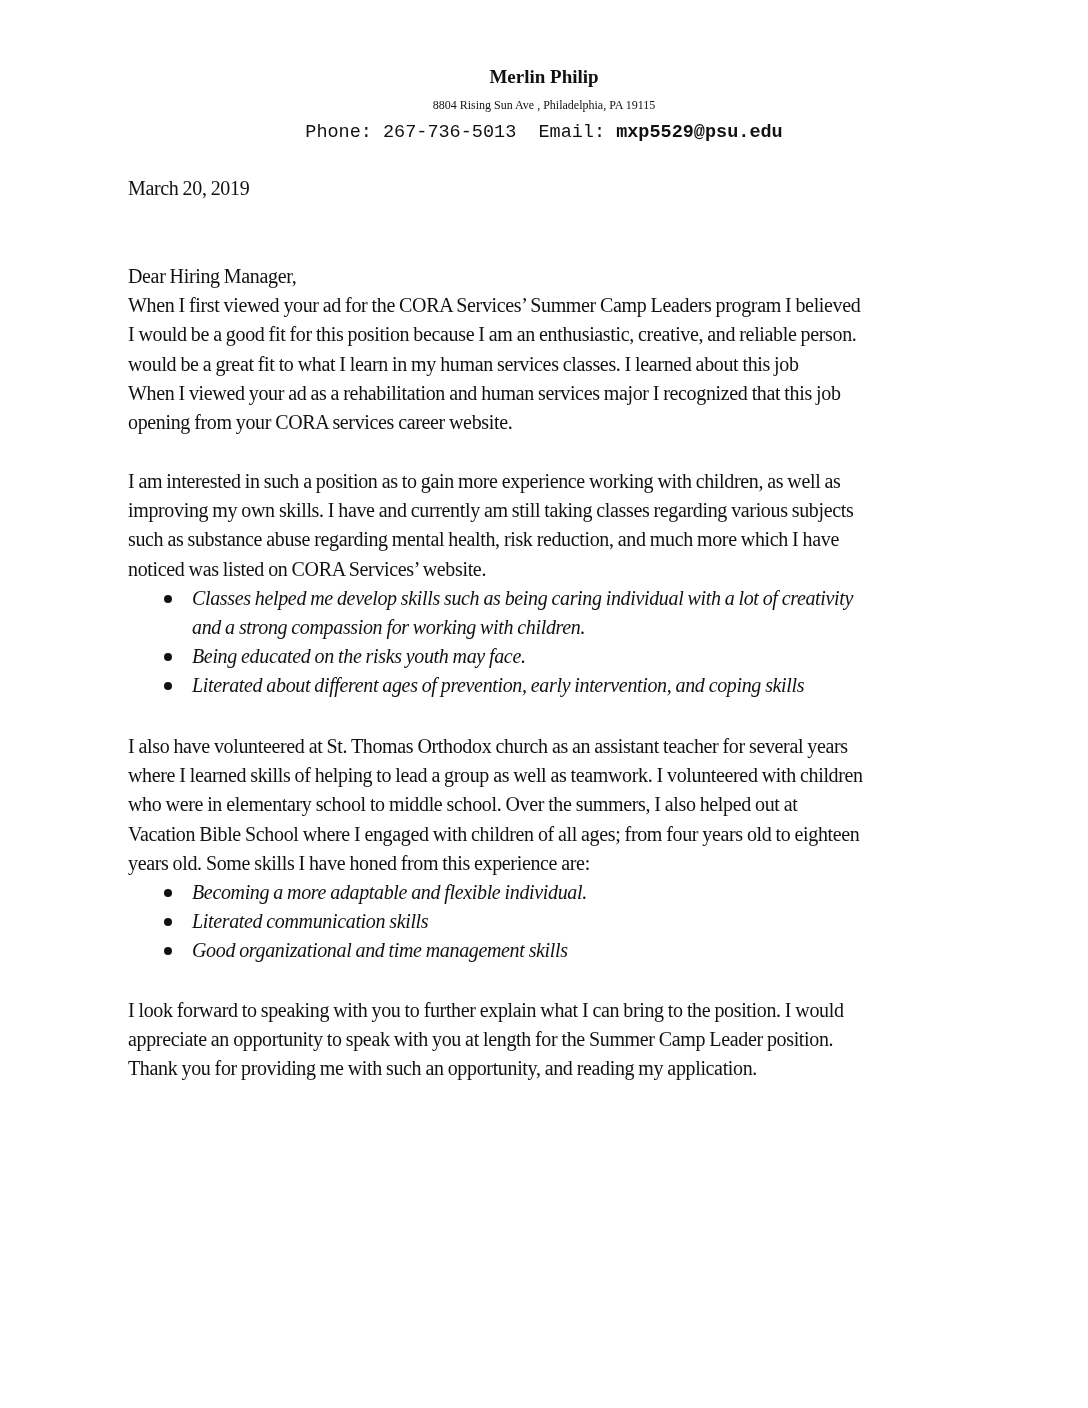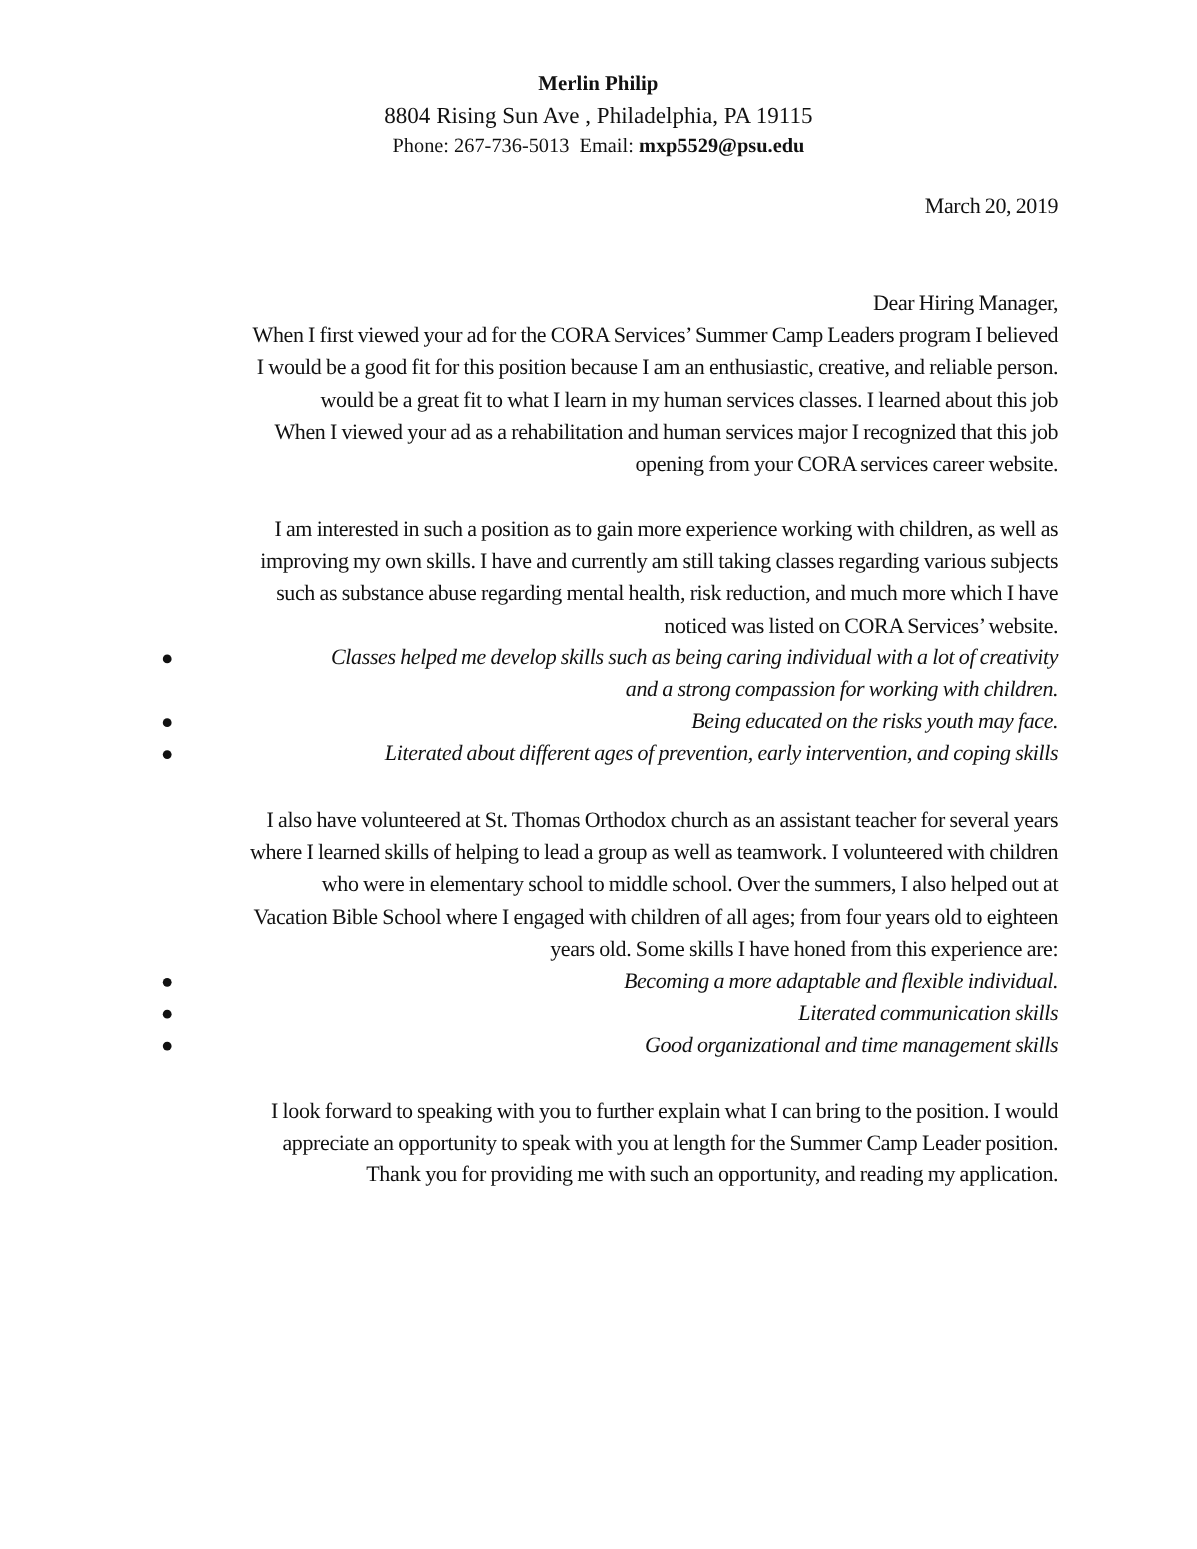--- a/index.html
+++ b/index.html
@@ -3,26 +3,26 @@
 <meta charset="utf-8">
 <style>
   html, body { margin: 0; padding: 0; background: #ffffff; }
   body {
     width: 1088px; height: 1408px; position: relative; overflow: hidden;
     font-family: "Liberation Serif", serif; color: #111111;
   }
   .page { position: absolute; left: 0; top: 0; width: 1088px; height: 1084px; background: #fff; }
   .header { position: absolute; left: 0; width: 1088px; text-align: center; }
   .h-name { top: 64px; font-size: 19px; font-weight: bold; line-height: 26px; }
-  .h-addr { top: 92px; font-size: 21px; line-height: 26px; }
-  .h-contact { top: 120px; font-size: 18.5px; line-height: 26px; }
+  .h-addr { top: 92px; font-size: 12px; line-height: 26px; }
+  .h-contact { top: 120px; font-size: 18.5px; line-height: 26px; font-family: Liberation Mono, monospace; }
   .h-contact b { font-weight: bold; }
   .body-text {
-    position: absolute; left: 112px; width: 850px;
-    font-size: 20px; line-height: 29.2px; letter-spacing: -0.35px; word-spacing: -0.5px; text-align: right;
+    position: absolute; left: 128px; width: 850px;
+    font-size: 20px; line-height: 29.2px; letter-spacing: -0.35px; word-spacing: -0.5px;
   }
   .line { display: block; white-space: nowrap; }
   .bullets { margin: 0; padding: 0; list-style: none; }
   .bullets li { position: relative; padding-left: 64px; font-style: italic; }
   .bullets li .dot {
     position: absolute; left: 36px; top: 11px; width: 8px; height: 8px;
     border-radius: 50%; background: #111;
   }
 </style>
 </head>

